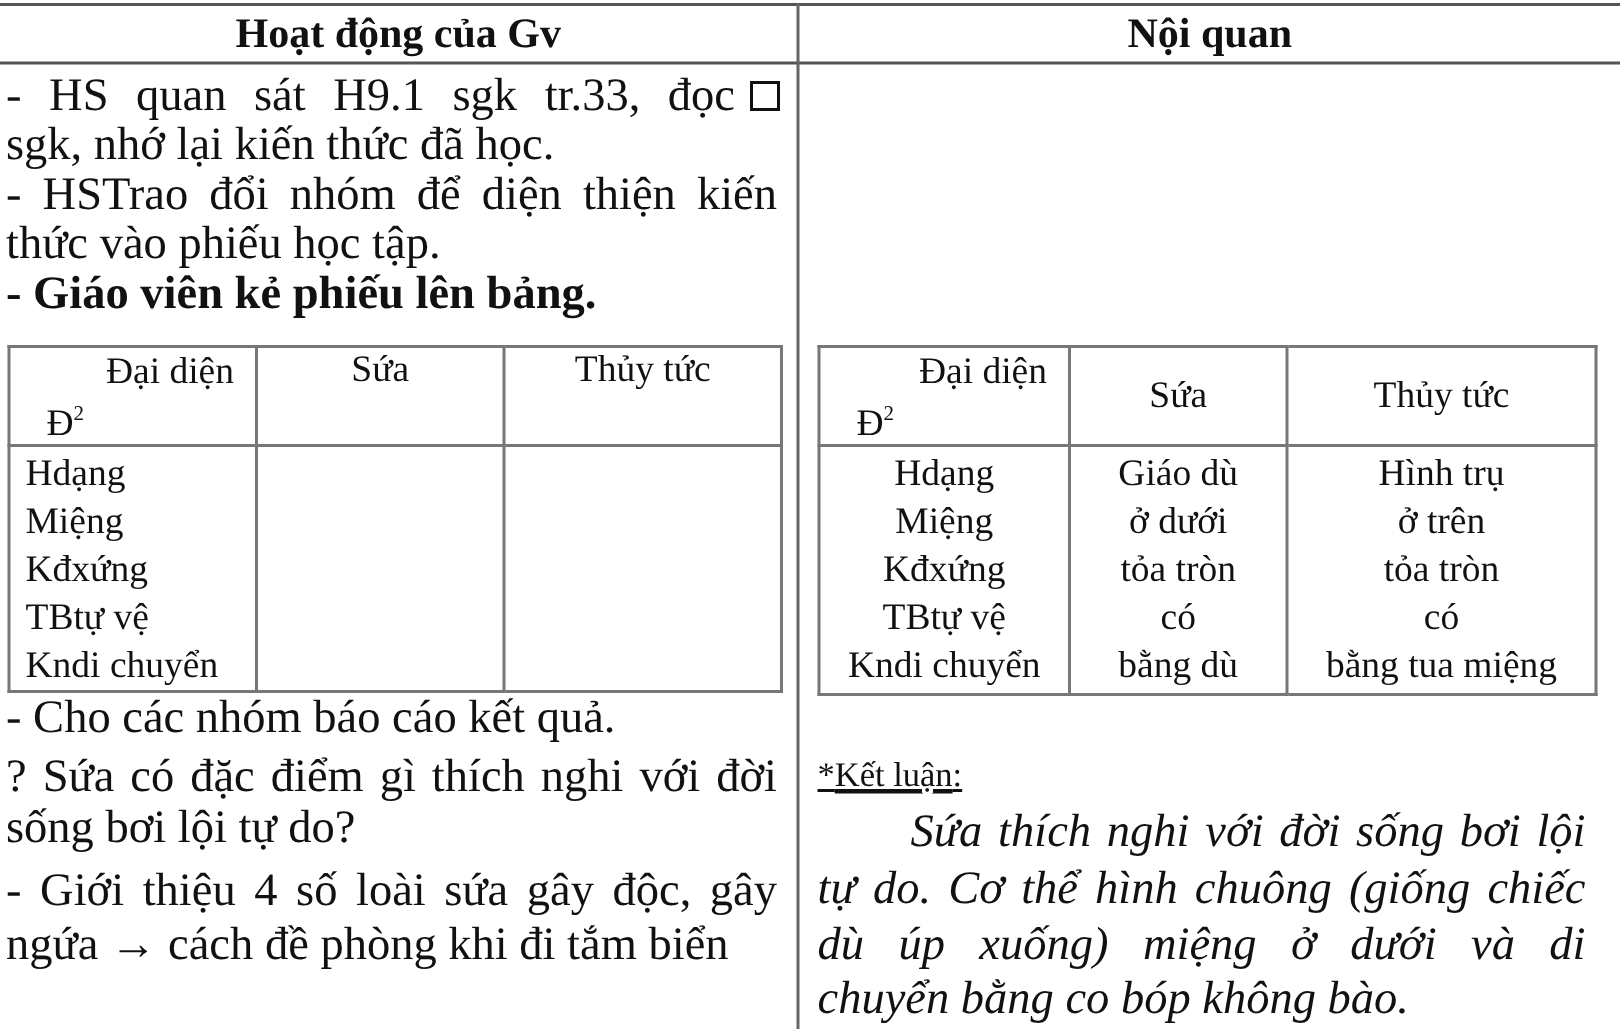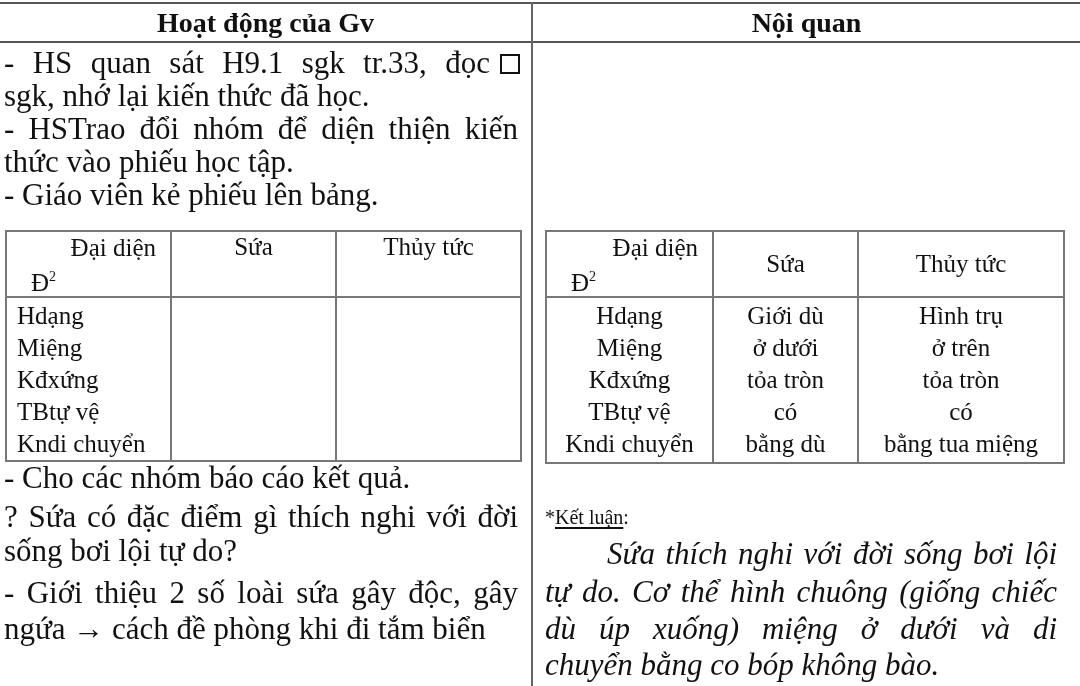--- a/index.html
+++ b/index.html
@@ -30,42 +30,42 @@
     }
     .itable .hrow td { height: 62px; }
     .diag-top { display: block; text-align: right; padding-right: 14px; line-height: 32px; }
     .diag-bot { display: block; text-align: left; padding-left: 24px; line-height: 26px; }
     .diag-bot sup { font-size: 14px; vertical-align: 10px; }
     .hcell-top { text-align: center; line-height: 30px; padding-top: 0; }
     .hcell-mid { text-align: center; vertical-align: middle !important; }
     .rowlines-left { padding-left: 10px !important; text-align: left; line-height: 32px; padding-top: 2px !important; }
     .rowlines-center { text-align: center; line-height: 32px; padding-top: 2px !important; }
     .rowlines-left div, .rowlines-center div { height: 32px; }
-    .concl-title { font-size: 20px; }
+    .concl-title { font-size: 23px; text-decoration: underline; }
     .concl-title u { text-underline-offset: 3px; }
     .italic { font-style: italic; }
   </style>
 </head>
 <body>
 
 <div class="hline" style="left:0; top:2px; width:1080px;"></div>
 <div class="hline" style="left:0; top:41px; width:1080px;"></div>
 <div class="vline" style="left:531px; top:2px; height:684px;"></div>
 
 <div class="hdr" style="left:0; width:531px;">Hoạt động của Gv</div>
 <div class="hdr" style="left:533px; width:547px;">Nội quan</div>
 
 <div class="txt" style="left:4px; top:47px; width:516px;">
   <span class="just" style="display:inline-block; width:486px; word-spacing:6px;">- HS quan sát H9.1 sgk tr.33, đọc</span>
   <span class="box-glyph"></span>
 </div>
 <div class="txt" style="left:4px; top:80px;">sgk, nhớ lại kiến thức đã học.</div>
 <div class="txt just" style="left:4px; top:113px; width:514px;">- HSTrao đổi nhóm để diện thiện kiến</div>
 <div class="txt" style="left:4px; top:146px;">thức vào phiếu học tập.</div>
-<div class="txt" style="left:4px; top:179px;">- Giáo viên kẻ phiếu lên bảng.</div>
+<div class="txt" style="left:4px; top:179px;font-weight:bold;">- Giáo viên kẻ phiếu lên bảng.</div>
 
 <table class="itable" style="left:5px; top:230px; width:515px;">
   <colgroup>
       <col style="width:165px">
       <col style="width:165px">
       <col style="width:185px">
     </colgroup>
   <tbody>
       <tr class="hrow">
     <td>
@@ -85,21 +85,21 @@
     </td>
     <td></td>
     <td></td>
   </tr>
 </tbody>
   </table>
 
 <div class="txt" style="left:4px; top:462px;">- Cho các nhóm báo cáo kết quả.</div>
 <div class="txt just" style="left:4px; top:501px; width:514px;">? Sứa có đặc điểm gì thích nghi với đời</div>
 <div class="txt" style="left:4px; top:535px;">sống bơi lội tự do?</div>
-<div class="txt just" style="left:4px; top:577px; width:514px;">- Giới thiệu 2 số loài sứa gây độc, gây</div>
+<div class="txt just" style="left:4px; top:577px; width:514px;">- Giới thiệu 4 số loài sứa gây độc, gây</div>
 <div class="txt" style="left:4px; top:613px;">ngứa → cách đề phòng khi đi tắm biển</div>
 
 <table class="itable" style="left:545px; top:230px; width:518px;">
   <colgroup>
       <col style="width:167px">
       <col style="width:145px">
       <col style="width:206px">
     </colgroup>
   <tbody>
       <tr class="hrow">
@@ -112,21 +112,21 @@
   </tr>
   <tr>
     <td class="rowlines-center" style="height:162px;">
       <div>Hdạng</div>
       <div>Miệng</div>
       <div>Kđxứng</div>
       <div>TBtự vệ</div>
       <div>Kndi chuyển</div>
     </td>
     <td class="rowlines-center">
-      <div>Giới dù</div>
+      <div>Giáo dù</div>
       <div>ở dưới</div>
       <div>tỏa tròn</div>
       <div>có</div>
       <div>bằng dù</div>
     </td>
     <td class="rowlines-center">
       <div>Hình trụ</div>
       <div>ở trên</div>
       <div>tỏa tròn</div>
       <div>có</div>

